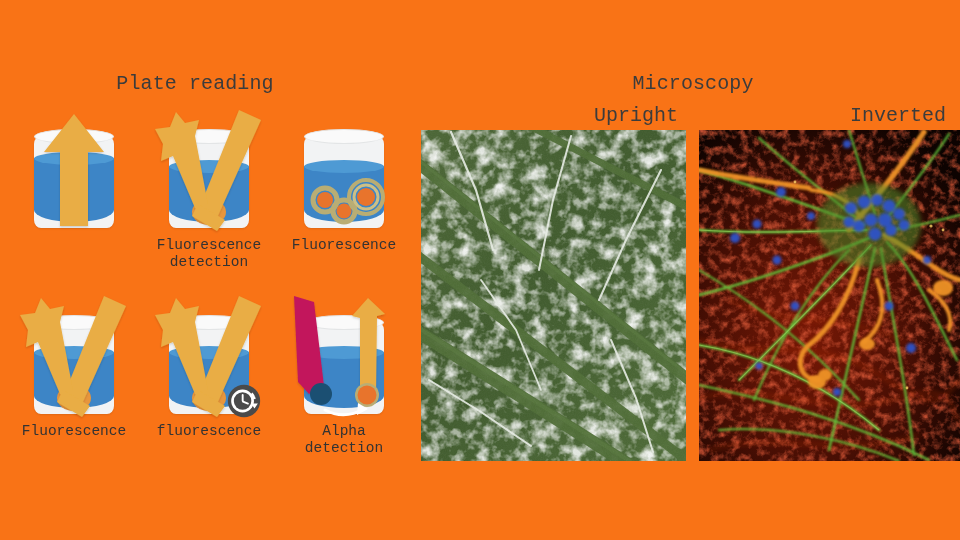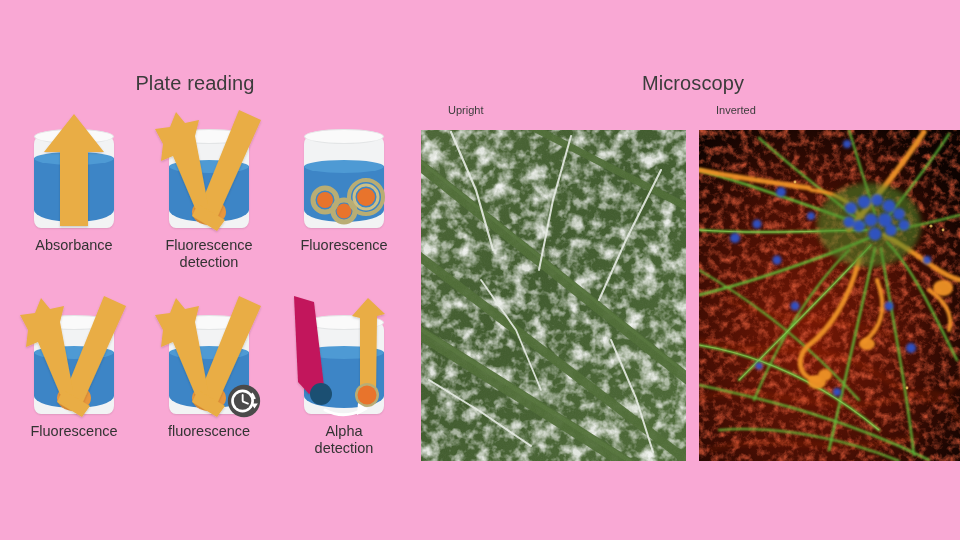--- a/index.html
+++ b/index.html
@@ -1,30 +1,30 @@
 <!DOCTYPE html>
 <html><head>
 <meta charset="utf-8">
 <style>
   html,body{margin:0;padding:0;background:#ffffff;}
   body{
     width:960px;height:540px;overflow:hidden;
     font-family:"Liberation Sans","DejaVu Sans",sans-serif;
     color:#333333;-webkit-font-smoothing:antialiased;
   }
-  .stage{position:relative;width:960px;height:540px;background:#f9a8d4;}
+  .stage{position:relative;width:960px;height:540px;background:#f97316;font-family:Liberation Mono, monospace;}
 
   
   .section-title{
     position:absolute;font-size:20px;font-weight:400;color:#3c3c3c;
     letter-spacing:.1px;text-align:center;white-space:nowrap;
   }
   .sub-title{
-    position:absolute;font-size:11px;font-weight:400;color:#3c3c3c;
-    text-align:left;white-space:nowrap;
+    position:absolute;font-size:20px;font-weight:400;color:#3c3c3c;
+    text-align:right;white-space:nowrap;
   }
 
   
   .plate-grid{position:absolute;left:0;top:108px;width:412px;height:360px;}
   .assay-cell{position:absolute;width:132px;height:175px;}
   .assay-art{position:relative;width:132px;height:128px;}
   .assay-label{
     position:absolute;left:-6px;width:144px;top:129px;
     text-align:center;font-size:14.5px;line-height:17px;color:#333;
   }
@@ -80,23 +80,20 @@
         <svg class="art" width="132" height="128" viewBox="0 0 132 128">
           <g filter="url(#sh1)">
             <path d="M66 6 L96 44 L80 44 L80 118 L52 118 L52 44 L36 44 Z" fill="#e9ad44"></path>
           </g>
           <defs>
             <filter id="sh1" x="-20%" y="-20%" width="150%" height="150%">
               <feDropShadow dx="0" dy="1.2" stdDeviation="1.1" flood-color="#000" flood-opacity="0.18"></feDropShadow>
             </filter>
           </defs>
         </svg>
-      </div>
-      <div class="assay-label">
-        <div>Absorbance</div>
       </div>
     </div>
 
     <div class="assay-cell" style="left:143px;top:0px;">
       <div class="assay-art">
         <div class="well">
           <div class="well-glass"></div>
           <div class="well-liquid well-fill-mid"></div>
         </div>
         <svg class="art" width="132" height="128" viewBox="0 0 132 128">

